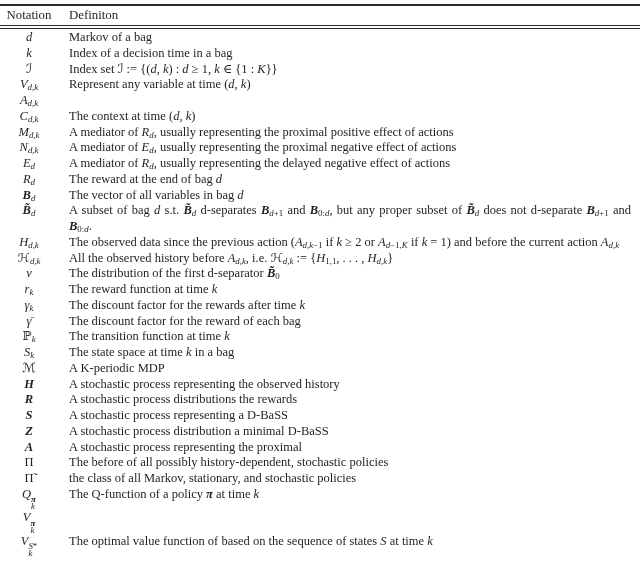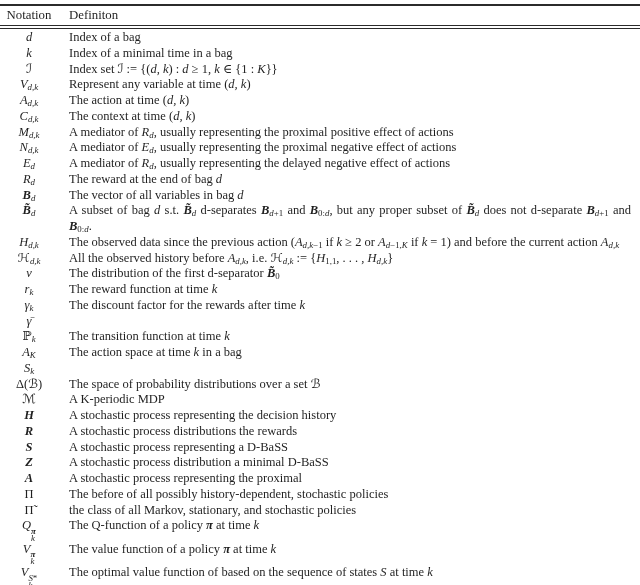--- a/index.html
+++ b/index.html
@@ -37,37 +37,36 @@
 <div class="page">
   <div class="rule top"></div>
   <div class="trow header-row">
     <div class="cell note">Notation</div>
     <div class="cell def">Definiton</div>
   </div>
   <div class="double-rule"></div>
   <div class="tbody">
       <div class="trow">
         <div class="cell note"><i>d</i></div>
-        <div class="cell def">Index of a bag</div>
+        <div class="cell def">Markov of a bag</div>
       </div>
       <div class="trow">
         <div class="cell note"><i>k</i></div>
-        <div class="cell def">Index of a minimal time in a bag</div>
+        <div class="cell def">Index of a decision time in a bag</div>
       </div>
       <div class="trow">
         <div class="cell note">ℐ</div>
         <div class="cell def">Index set ℐ := {(<i>d, k</i>) : <i>d</i> ≥ 1, <i>k</i> ∈ {1 : <i>K</i>}}</div>
       </div>
       <div class="trow">
         <div class="cell note"><i>V</i><sub><i>d,k</i></sub></div>
         <div class="cell def">Represent any variable at time (<i>d, k</i>)</div>
       </div>
       <div class="trow">
         <div class="cell note"><i>A</i><sub><i>d,k</i></sub></div>
-        <div class="cell def">The action at time (<i>d, k</i>)</div>
       </div>
       <div class="trow">
         <div class="cell note"><i>C</i><sub><i>d,k</i></sub></div>
         <div class="cell def">The context at time (<i>d, k</i>)</div>
       </div>
       <div class="trow">
         <div class="cell note"><i>M</i><sub><i>d,k</i></sub></div>
         <div class="cell def">A mediator of <i>R</i><sub><i>d</i></sub>, usually representing the proximal positive effect of actions</div>
       </div>
       <div class="trow">
@@ -105,43 +104,37 @@
       <div class="trow">
         <div class="cell note"><i>r</i><sub><i>k</i></sub></div>
         <div class="cell def">The reward function at time <i>k</i></div>
       </div>
       <div class="trow">
         <div class="cell note"><i>γ</i><sub><i>k</i></sub></div>
         <div class="cell def">The discount factor for the rewards after time <i>k</i></div>
       </div>
       <div class="trow">
         <div class="cell note"><i>γ̄</i></div>
+        <div class="cell def">The discount factor for the reward of each bag</div>
       </div>
       <div class="trow">
         <div class="cell note">ℙ<sub><i>k</i></sub></div>
         <div class="cell def">The transition function at time <i>k</i></div>
       </div>
       <div class="trow">
-        <div class="cell note"><cal>A</cal><sub><i>K</i></sub></div>
-        <div class="cell def">The action space at time <i>k</i> in a bag</div>
-      </div>
-      <div class="trow">
         <div class="cell note"><cal>S</cal><sub><i>k</i></sub></div>
-      </div>
-      <div class="trow">
-        <div class="cell note">Δ(ℬ)</div>
-        <div class="cell def">The space of probability distributions over a set ℬ</div>
+        <div class="cell def">The state space at time <i>k</i> in a bag</div>
       </div>
       <div class="trow">
         <div class="cell note">ℳ</div>
         <div class="cell def">A K-periodic MDP</div>
       </div>
       <div class="trow">
         <div class="cell note"><b><i>H</i></b></div>
-        <div class="cell def">A stochastic process representing the decision history</div>
+        <div class="cell def">A stochastic process representing the observed history</div>
       </div>
       <div class="trow">
         <div class="cell note"><b><i>R</i></b></div>
         <div class="cell def">A stochastic process distributions the rewards</div>
       </div>
       <div class="trow">
         <div class="cell note"><b><i>S</i></b></div>
         <div class="cell def">A stochastic process representing a D-BaSS</div>
       </div>
       <div class="trow">
@@ -165,21 +158,20 @@
             <sup><b><i>π</i></b></sup>
             <sub><i>k</i></sub>
           </ss></div>
         <div class="cell def">The Q-function of a policy <b><i>π</i></b> at time <i>k</i></div>
       </div>
       <div class="trow">
         <div class="cell note"><cal>V</cal><ss>
             <sup><b><i>π</i></b></sup>
             <sub><i>k</i></sub>
           </ss></div>
-        <div class="cell def">The value function of a policy <b><i>π</i></b> at time <i>k</i></div>
       </div>
       <div class="trow">
         <div class="cell note"><cal>V</cal><ss>
             <sup><cal>S</cal>*</sup>
             <sub><i>k</i></sub>
           </ss></div>
         <div class="cell def">The optimal value function of based on the sequence of states <cal>S</cal> at time <i>k</i></div>
       </div>
     </div>
 

